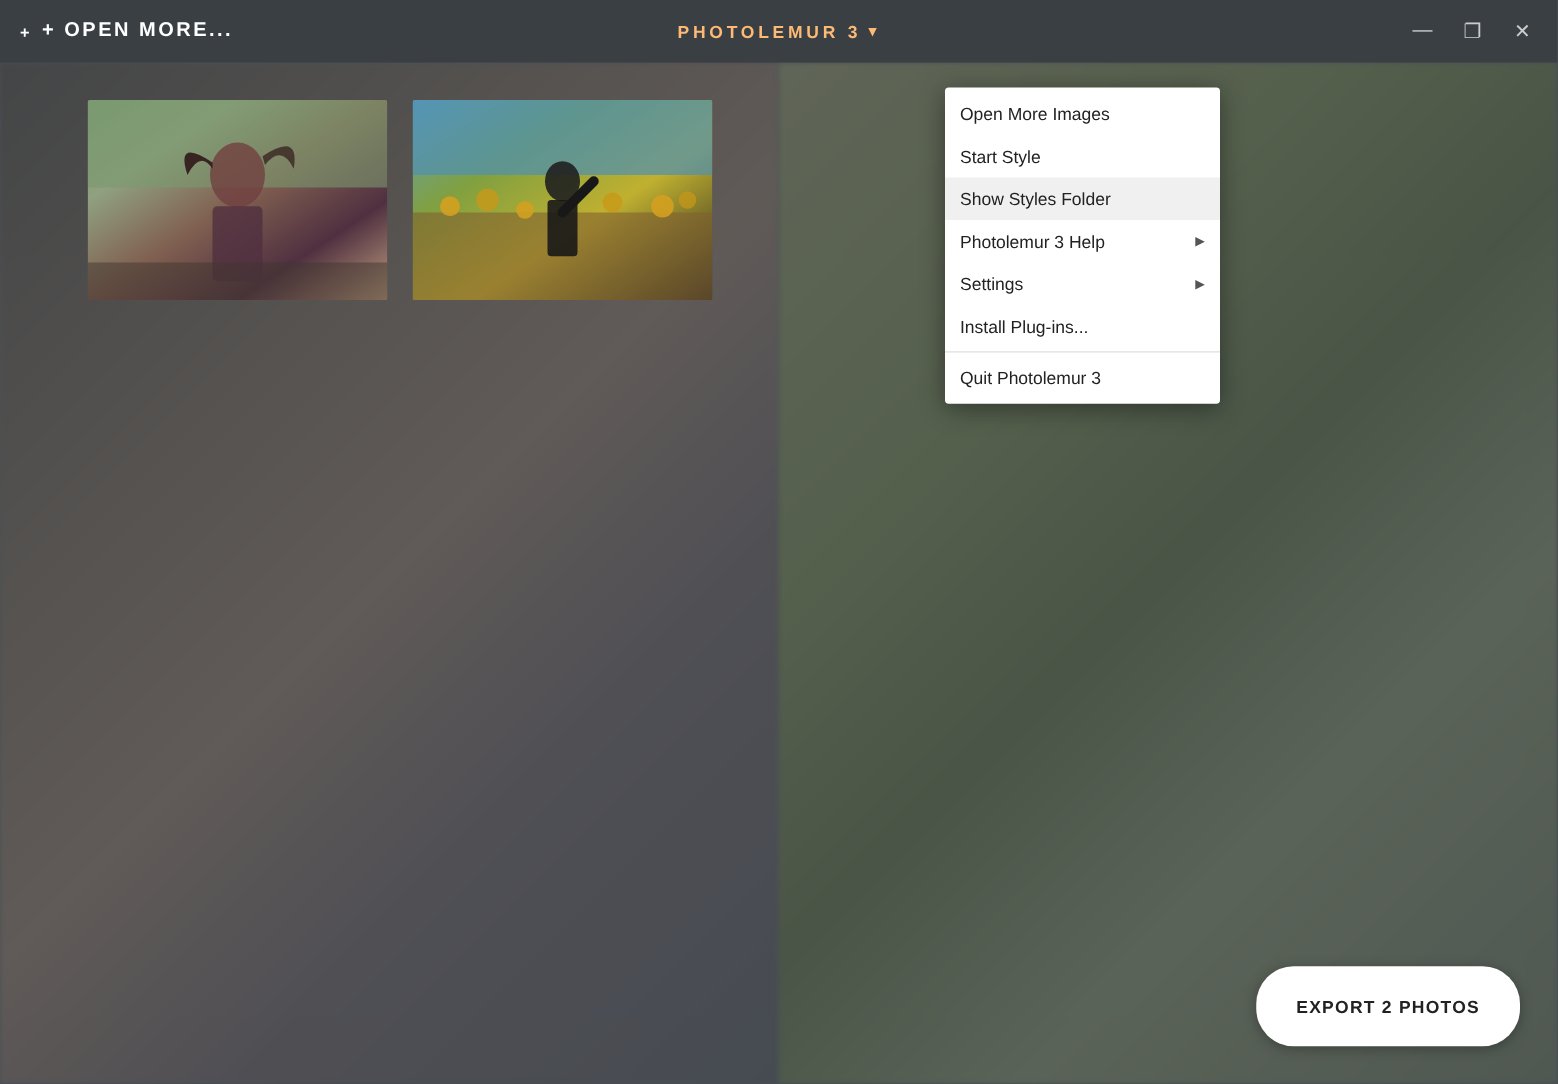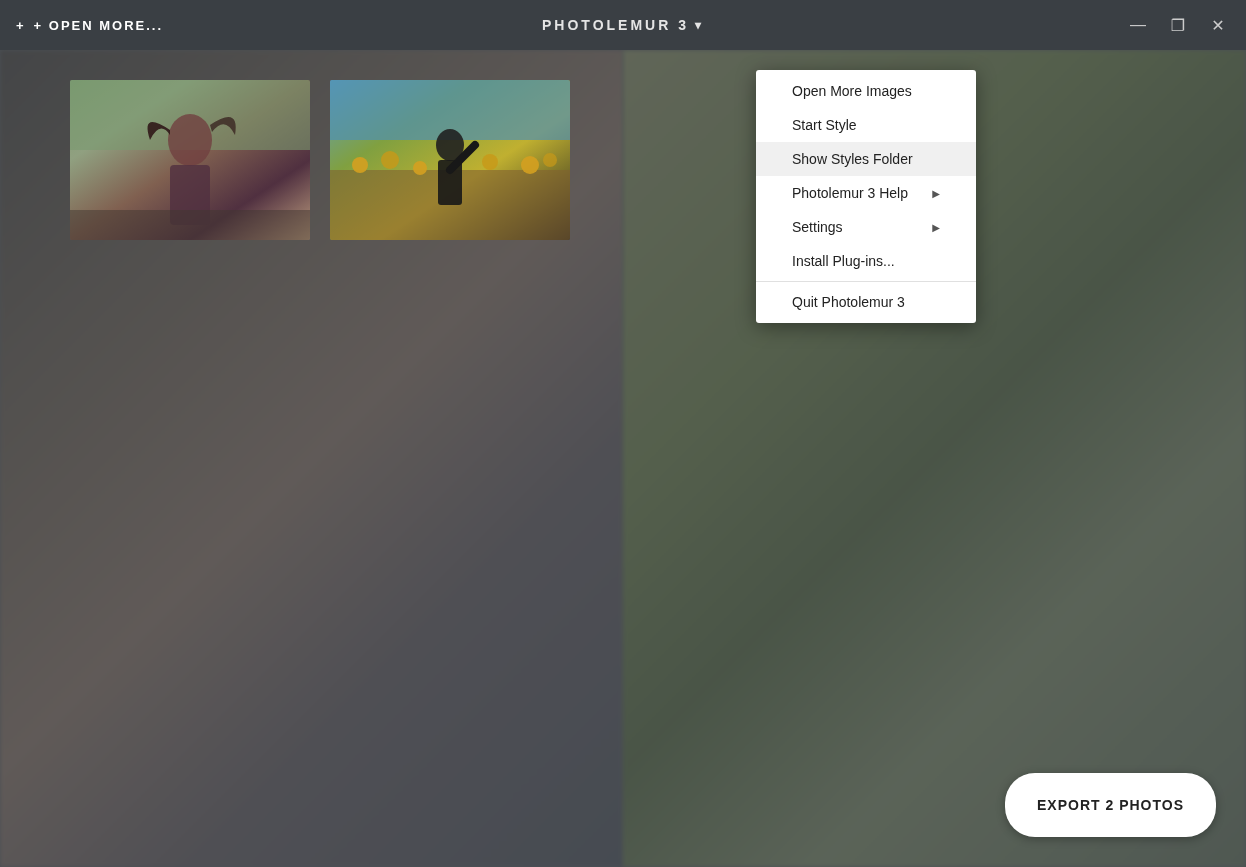--- a/index.html
+++ b/index.html
@@ -36,21 +36,21 @@
       text-transform: uppercase;
       cursor: pointer;
       background: none;
       border: none;
     }
 
     #app-title {
       position: absolute;
       left: 50%;
       transform: translateX(-50%);
-      color: #e5e5e5;
+      color: #fdba74;
       font-size: 14px;
       font-weight: 600;
       letter-spacing: 3px;
       text-transform: uppercase;
       display: flex;
       align-items: center;
       gap: 4px;
       cursor: pointer;
     }
 
@@ -139,21 +139,21 @@
       border-radius: 3px;
       box-shadow: 0 4px 20px rgba(0,0,0,0.4);
       z-index: 100;
       padding: 4px 0;
     }
 
     .menu-item {
       display: flex;
       align-items: center;
       justify-content: space-between;
-      padding: 9px 36px;
+      padding: 9px 12px;
       font-size: 14px;
       color: #222222;
       cursor: pointer;
       white-space: nowrap;
     }
 
     .menu-item.highlighted {
       background-color: #f0f0f0;
     }
 
@@ -192,21 +192,21 @@
       width: 100%;
       height: 100%;
     }
   </style>
 </head>
 <body>
 
 <div id="titlebar">
   <button id="open-more-btn">
     <span>+</span>
-    <span style="letter-spacing:2px;font-size:13px;font-weight:600;color:#fff;text-transform:uppercase;">+ OPEN MORE...</span>
+    <span style="letter-spacing:2px;font-size:16px;font-weight:600;color:#fff;text-transform:uppercase;">+ OPEN MORE...</span>
   </button>
 
   <div id="app-title">
     <span>PHOTOLEMUR 3</span>
     <span style="font-size:12px;margin-left:2px;">▾</span>
   </div>
 
   <div id="window-controls">
     <button class="win-btn">—</button>
     <button class="win-btn">❐</button>

